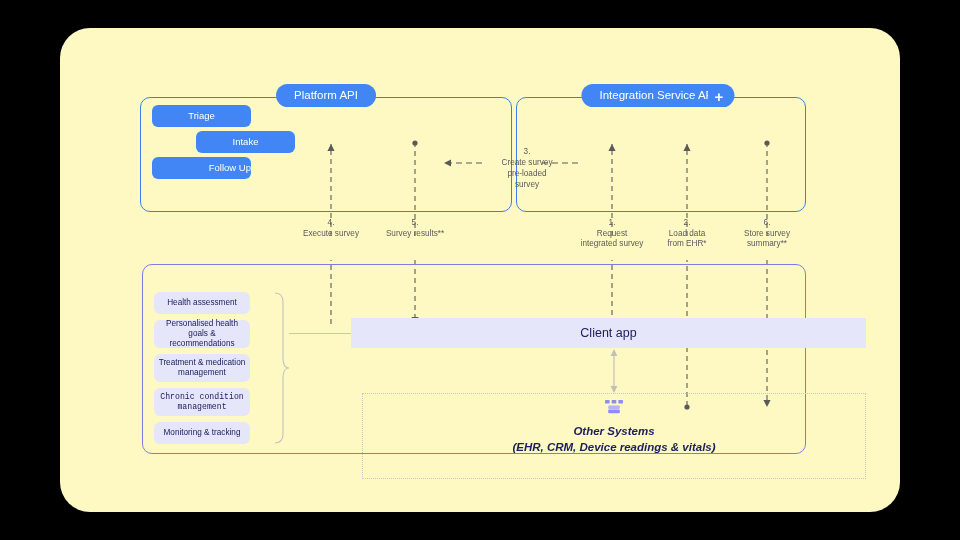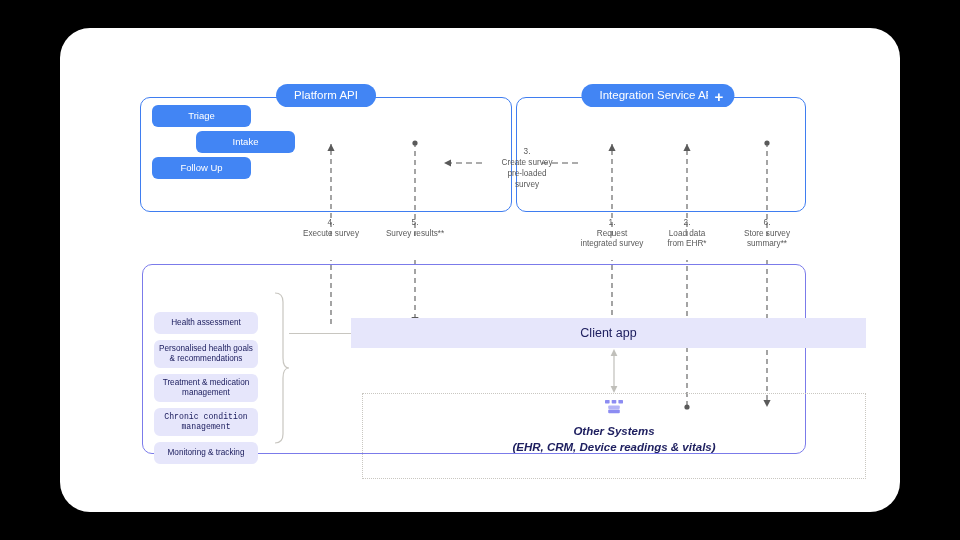--- a/index.html
+++ b/index.html
@@ -13,21 +13,21 @@
     overflow: hidden;
     font-family: "Liberation Sans", sans-serif;
   }
 
   #canvas {
     position: absolute;
     left: 60px;
     top: 28px;
     width: 840px;
     height: 484px;
-    background: #ffffff;
+    background: #fef9c3;
     border-radius: 30px;
     overflow: hidden;
   }
 
   
   .api-panel {
     position: absolute;
     border: 1.4px solid #3f7df0;
     border-radius: 10px;
     box-sizing: border-box;
@@ -74,50 +74,49 @@
     height: 22px;
     background: #4285f4;
     color: #ffffff;
     border-radius: 6px;
     font-size: 9.5px;
     line-height: 22px;
     text-align: center;
   }
   .blue-chip.c0 { top: 77px; }
   .blue-chip.c1 { top: 103px; margin-left: 44px; }
-  .blue-chip.c2 { top: 129px; }
+  .blue-chip.c2 { top: 129px; text-align: right; }
 
   
   #client-panel {
     position: absolute;
     left: 82px;
     top: 236px;
     width: 664px;
     height: 190px;
     border: 1.4px solid #7b7bea;
     border-radius: 10px;
     box-sizing: border-box;
   }
 
   .lav-chip {
     position: absolute;
     left: 94px;
-    width: 104px;
+    width: 96px;
     background: #e6e6fb;
     color: #1f2060;
     border-radius: 6px;
     font-size: 8.2px;
     text-align: center;
     line-height: 1.25;
     display: flex;
     align-items: center;
     justify-content: center;
     padding: 0 4px;
     box-sizing: border-box;
-    margin-top: 20px;
   }
   .lav-chip.l0 { top: 264px; height: 22px; }
   .lav-chip.l1 { top: 292px; height: 28px; }
   .lav-chip.l2 { top: 326px; height: 28px; }
   .lav-chip.l3 { top: 360px; height: 28px; font-family: Liberation Mono, monospace; }
   .lav-chip.l4 { top: 394px; height: 22px; }
 
   
   #brace {
     position: absolute;

